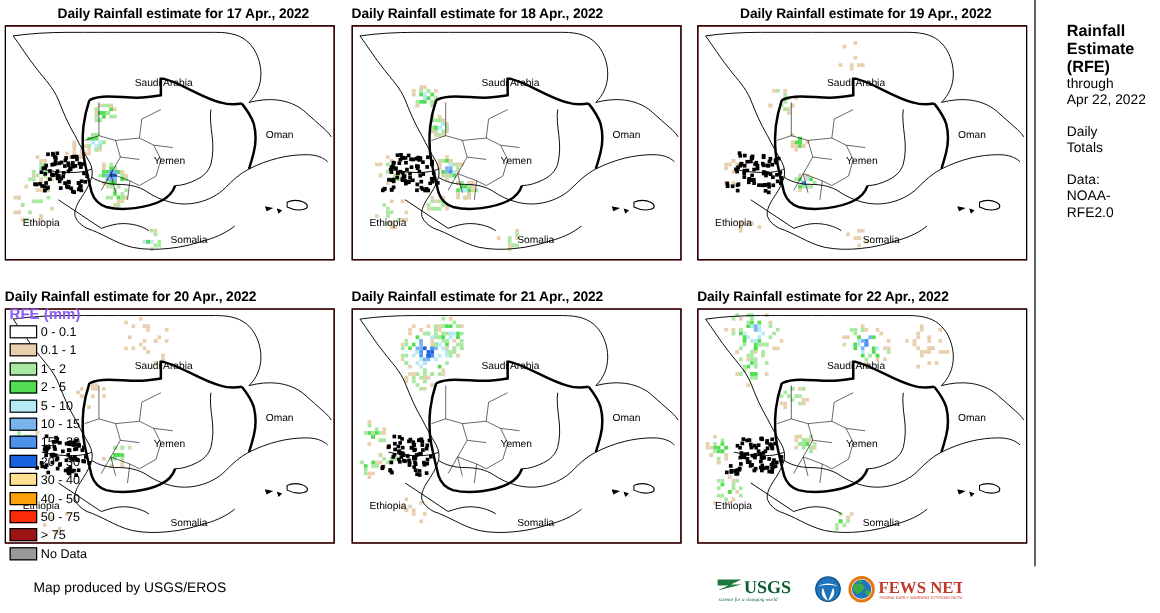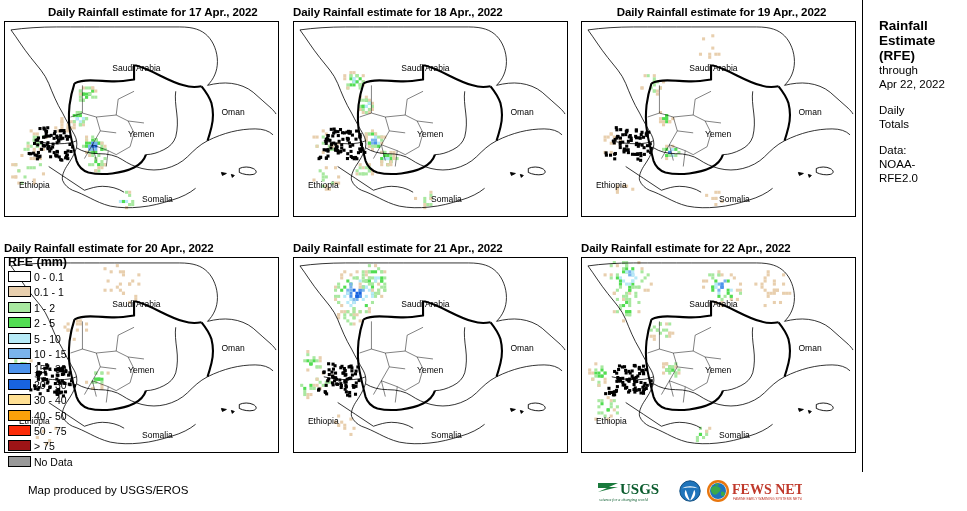--- a/index.html
+++ b/index.html
@@ -30,31 +30,31 @@
   }
   .panel.p2 .map-frame, .panel.p3 .map-frame,
   .panel.p5 .map-frame, .panel.p6 .map-frame { width:275px; }
 
   .map-svg { display:block; width:100%; height:100%; }
 
   
   #sidebar {
     position:absolute; left:862px; top:0; width:105px; height:472px;
     border-left:1px solid #000;
-    padding-left:16px; padding-top:18px;
+    padding-left:26px; padding-top:18px;
   }
   .side-head {
     font-size:13.5px; font-weight:bold; color:#000; line-height:15px;
   }
   .side-sub {
     font-size:11.5px; color:#000; line-height:14px;
   }
   .side-gap { height:12px; }
   .legend-title {
-    font-size:12.5px; font-weight:bold; color:#000000;
+    font-size:12.5px; font-weight:bold; color:#8b5cf6;
     margin-bottom:2px;
   }
   #legend { position:absolute; left:8px; top:255px; width:98px; }
   .legend-row { display:flex; align-items:flex-start; height:15.4px; }
   .swatch {
     width:23px; height:11px; border:1px solid #000; flex:0 0 auto;
   }
   .legend-label {
     font-size:10.5px; color:#000; margin-left:3px; white-space:nowrap;
   }

